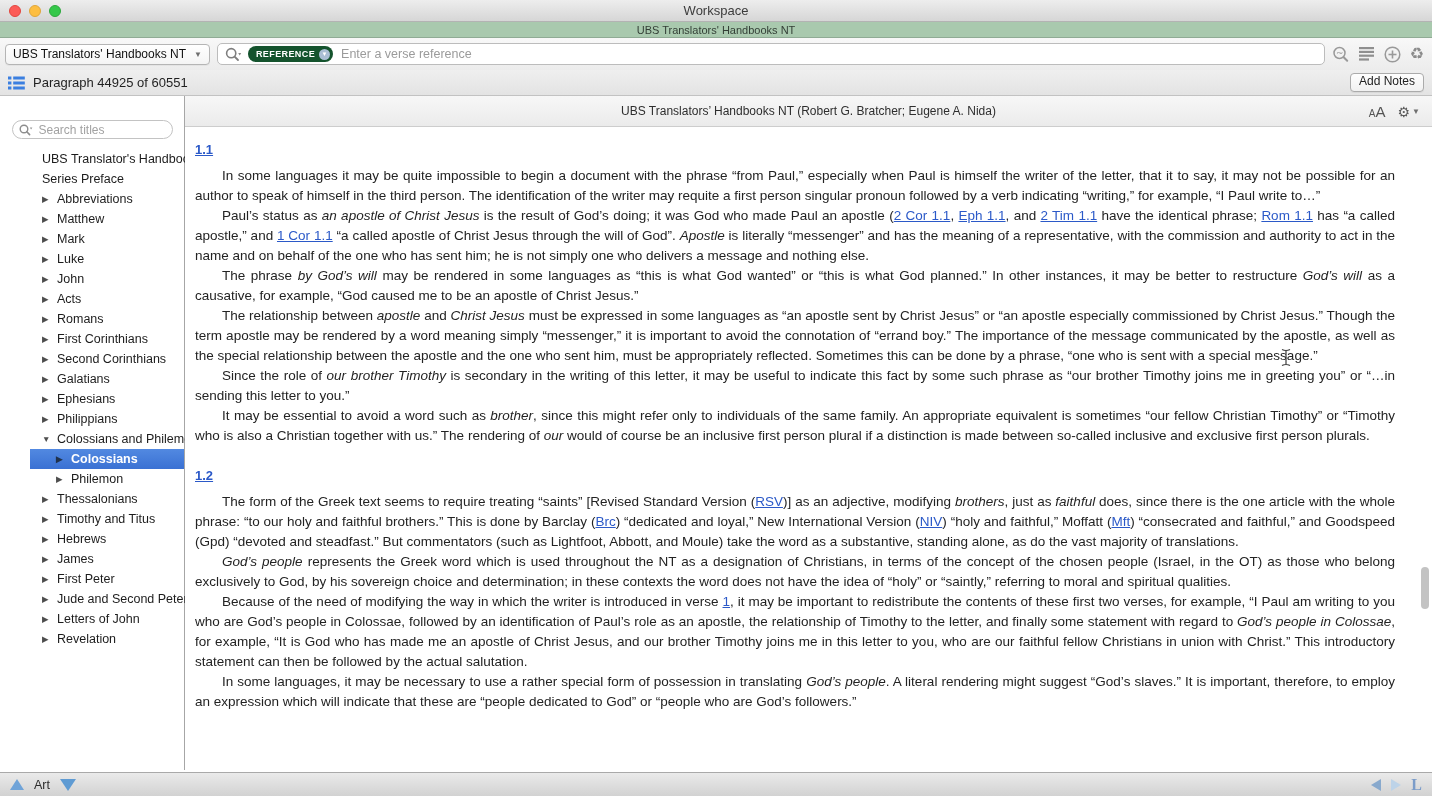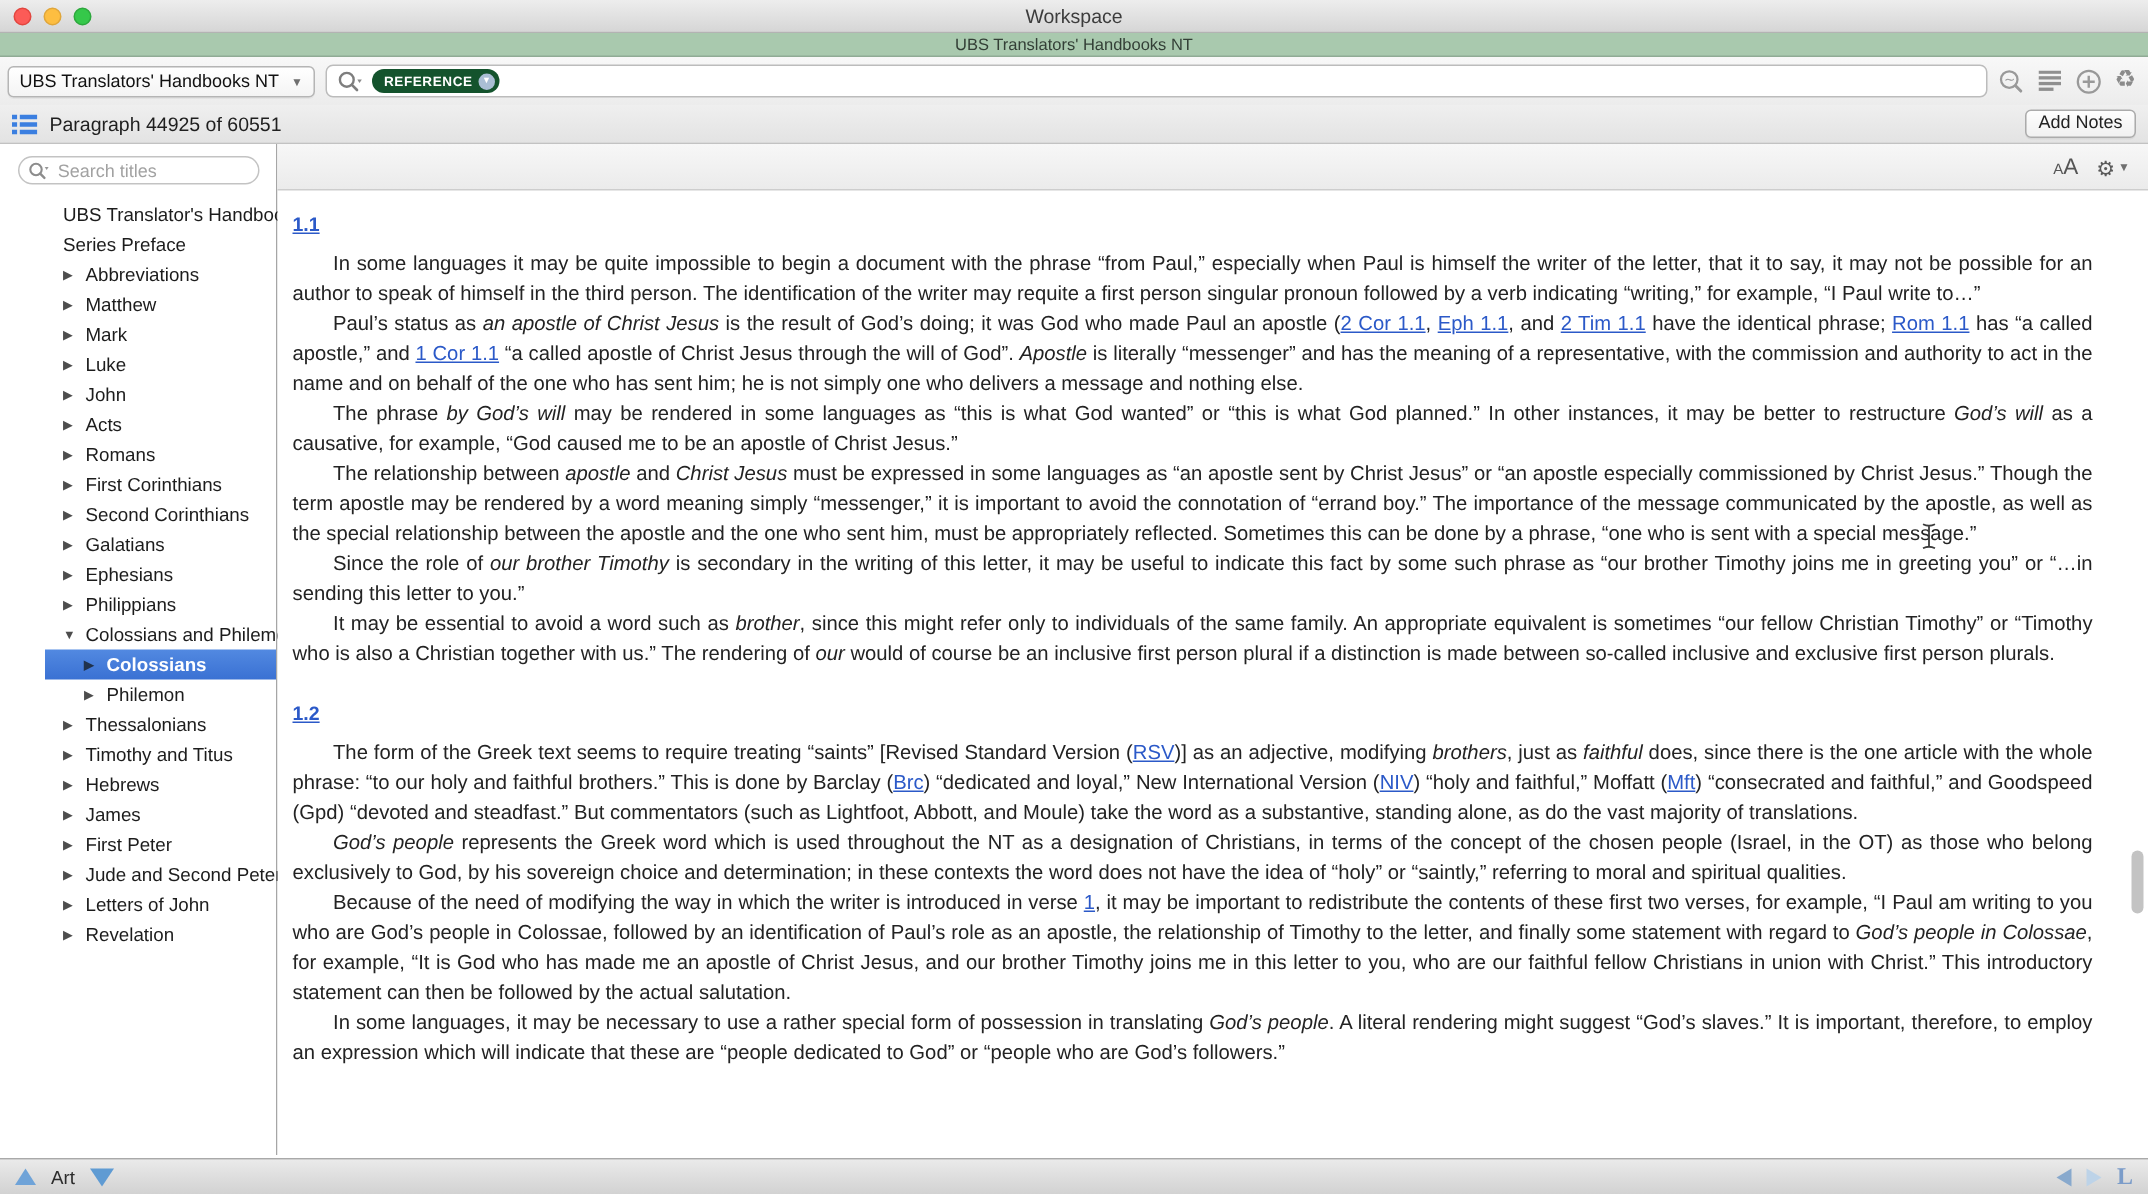--- a/index.html
+++ b/index.html
@@ -61,21 +61,21 @@
     height:26px; background:linear-gradient(#efefef,#e3e3e3); border-bottom:1px solid #c2c2c2;
     display:flex; align-items:center; padding:0 8px; gap:8px; font-size:13px; color:#1f1f1f;
   }
   .add-notes {
     margin-left:auto; height:19px; border:1px solid #ababab; border-radius:4px;
     background:linear-gradient(#fefefe,#f1f1f1); font-size:12px; color:#222;
     display:flex; align-items:center; gap:6px; padding:0 8px; box-shadow:0 1px 0 rgba(0,0,0,.05);flex-direction:column;
   }
   
   .body-row { display:flex; height:674px; }
-  .sidebar { width:185px; flex:0 0 185px; border-right:1px solid #a6a6a6; background:#fff; padding-top:8px; }
+  .sidebar { width:185px; flex:0 0 185px; border-right:1px solid #a6a6a6; background:#fff; padding-top:24px; }
   .side-search {
     margin:0 auto; width:161px; height:19px; border:1px solid #c3c3c3; border-radius:10px;
     display:flex; align-items:center; padding:0 6px; gap:4px;
   }
   .side-search input { border:none; outline:none; width:110px; font-size:12px; color:#333;
     font-family:"Liberation Sans", sans-serif; background:transparent; }
   .side-search input::placeholder { color:#a2a2a2; }
   .side-list { margin-top:10px;margin-left:30px; }
   .side-item { height:20px; display:flex; align-items:center; font-size:12.5px; color:#1c1c1c;
     padding-left:12px; cursor:default; white-space:nowrap; }
@@ -151,20 +151,21 @@
   <div class="search-field">
     <svg width="17" height="15" viewBox="0 0 17 15">
       <circle cx="6.2" cy="6.2" r="4.6" fill="none" stroke="#7e7e7e" stroke-width="1.6"></circle>
       <line x1="9.6" y1="9.6" x2="13" y2="13" stroke="#7e7e7e" stroke-width="1.8" stroke-linecap="round"></line>
       <path d="M13.2 6 l3 0 l-1.5 2.4 z" fill="#8a8a8a"></path>
     </svg>
     <div class="pill">
       <span>REFERENCE</span>
       <span class="pill-tri">▼</span>
     </div>
+    <input class="search-input" type="text" placeholder="Enter a verse reference" style="">
   </div>
   <div class="tool-icons">
     <svg width="18" height="17" viewBox="0 0 18 17">
       <circle cx="7.5" cy="7" r="5.5" fill="none" stroke="#999" stroke-width="1.5"></circle>
       <line x1="11.7" y1="11.2" x2="15.2" y2="14.7" stroke="#999" stroke-width="2" stroke-linecap="round"></line>
       <text x="4" y="10" font-size="9" fill="#999" font-family="DejaVu Sans">~</text>
     </svg>
     <svg width="16" height="14" viewBox="0 0 16 14">
       <rect x="0" y="0" width="15" height="2.2" fill="#8f8f8f"></rect>
       <rect x="0" y="3.8" width="15" height="2.2" fill="#8f8f8f"></rect>
@@ -308,20 +309,21 @@
         </div>
         <div class="side-item">
           <span class="tri">▶</span>
           <span>Revelation</span>
         </div>
       </div>
   </div>
 
   <div class="main">
     <div class="doc-header">
+      <div class="doc-title">UBS Translators’ Handbooks NT (Robert G. Bratcher; Eugene A. Nida)</div>
       <div class="font-controls">
         <span class="aa"><span class="a1">A</span><span class="a2">A</span></span>
         <span class="gear">⚙<span class="tri-small">▼</span></span>
       </div>
     </div>
     <div class="doc-scroll" id="doc">
       <div class="scroll-thumb"></div>
     <div class="section"><a class="section-head">1.1</a><p class="doc-par">In some languages it may be quite impossible to begin a document with the phrase “from Paul,” especially when Paul is himself the writer of the letter, that it to say, it may not be possible for an author to speak of himself in the third person. The identification of the writer may requite a first person singular pronoun followed by a verb indicating “writing,” for example, “I Paul write to…”</p><p class="doc-par">Paul’s status as <i>an apostle of Christ Jesus</i> is the result of God’s doing; it was God who made Paul an apostle (<a class="ref">2 Cor 1.1</a>, <a class="ref">Eph 1.1</a>, and <a class="ref">2 Tim 1.1</a> have the identical phrase; <a class="ref">Rom 1.1</a> has “a called apostle,” and <a class="ref">1 Cor 1.1</a> “a called apostle of Christ Jesus through the will of God”. <i>Apostle</i> is literally “messenger” and has the meaning of a representative, with the commission and authority to act in the name and on behalf of the one who has sent him; he is not simply one who delivers a message and nothing else.</p><p class="doc-par">The phrase <i>by God’s will</i> may be rendered in some languages as “this is what God wanted” or “this is what God planned.” In other instances, it may be better to restructure <i>God’s will</i> as a causative, for example, “God caused me to be an apostle of Christ Jesus.”</p><p class="doc-par">The relationship between <i>apostle</i> and <i>Christ Jesus</i> must be expressed in some languages as “an apostle sent by Christ Jesus” or “an apostle especially commissioned by Christ Jesus.” Though the term apostle may be rendered by a word meaning simply “messenger,” it is important to avoid the connotation of “errand boy.” The importance of the message communicated by the apostle, as well as the special relationship between the apostle and the one who sent him, must be appropriately reflected. Sometimes this can be done by a phrase, “one who is sent with a special message.”</p><p class="doc-par">Since the role of <i>our brother Timothy</i> is secondary in the writing of this letter, it may be useful to indicate this fact by some such phrase as “our brother Timothy joins me in greeting you” or “…in sending this letter to you.”</p><p class="doc-par">It may be essential to avoid a word such as <i>brother</i>, since this might refer only to individuals of the same family. An appropriate equivalent is sometimes “our fellow Christian Timothy” or “Timothy who is also a Christian together with us.” The rendering of <i>our</i> would of course be an inclusive first person plural if a distinction is made between so-called inclusive and exclusive first person plurals.</p></div>
         <div class="section"><a class="section-head">1.2</a><p class="doc-par">The form of the Greek text seems to require treating “saints” [Revised Standard Version (<a class="ref">RSV</a>)] as an adjective, modifying <i>brothers</i>, just as <i>faithful</i> does, since there is the one article with the whole phrase: “to our holy and faithful brothers.” This is done by Barclay (<a class="ref">Brc</a>) “dedicated and loyal,” New International Version (<a class="ref">NIV</a>) “holy and faithful,” Moffatt (<a class="ref">Mft</a>) “consecrated and faithful,” and Goodspeed (Gpd) “devoted and steadfast.” But commentators (such as Lightfoot, Abbott, and Moule) take the word as a substantive, standing alone, as do the vast majority of translations.</p><p class="doc-par"><i>God’s people</i> represents the Greek word which is used throughout the NT as a designation of Christians, in terms of the concept of the chosen people (Israel, in the OT) as those who belong exclusively to God, by his sovereign choice and determination; in these contexts the word does not have the idea of “holy” or “saintly,” referring to moral and spiritual qualities.</p><p class="doc-par">Because of the need of modifying the way in which the writer is introduced in verse <a class="ref">1</a>, it may be important to redistribute the contents of these first two verses, for example, “I Paul am writing to you who are God’s people in Colossae, followed by an identification of Paul’s role as an apostle, the relationship of Timothy to the letter, and finally some statement with regard to <i>God’s people in Colossae</i>, for example, “It is God who has made me an apostle of Christ Jesus, and our brother Timothy joins me in this letter to you, who are our faithful fellow Christians in union with Christ.” This introductory statement can then be followed by the actual salutation.</p><p class="doc-par">In some languages, it may be necessary to use a rather special form of possession in translating <i>God’s people</i>. A literal rendering might suggest “God’s slaves.” It is important, therefore, to employ an expression which will indicate that these are “people dedicated to God” or “people who are God’s followers.”</p></div>
       </div>

